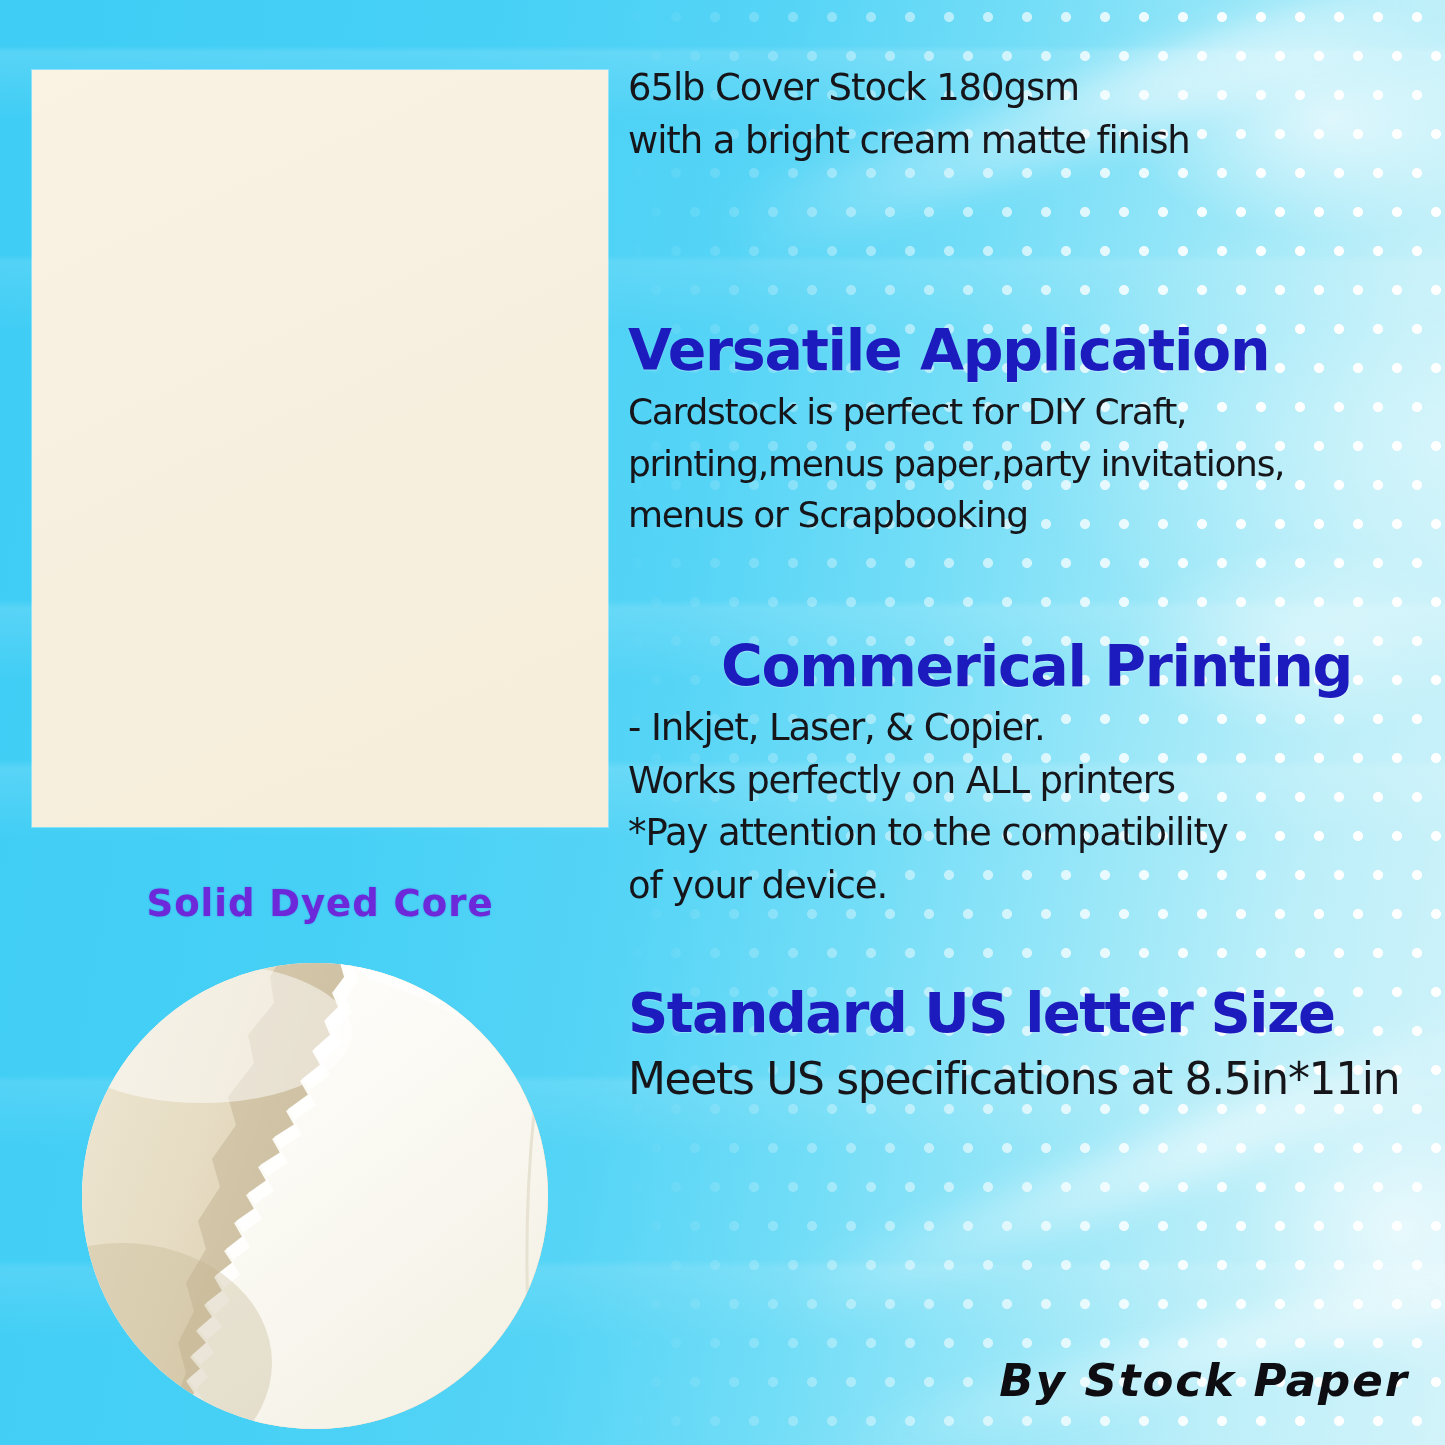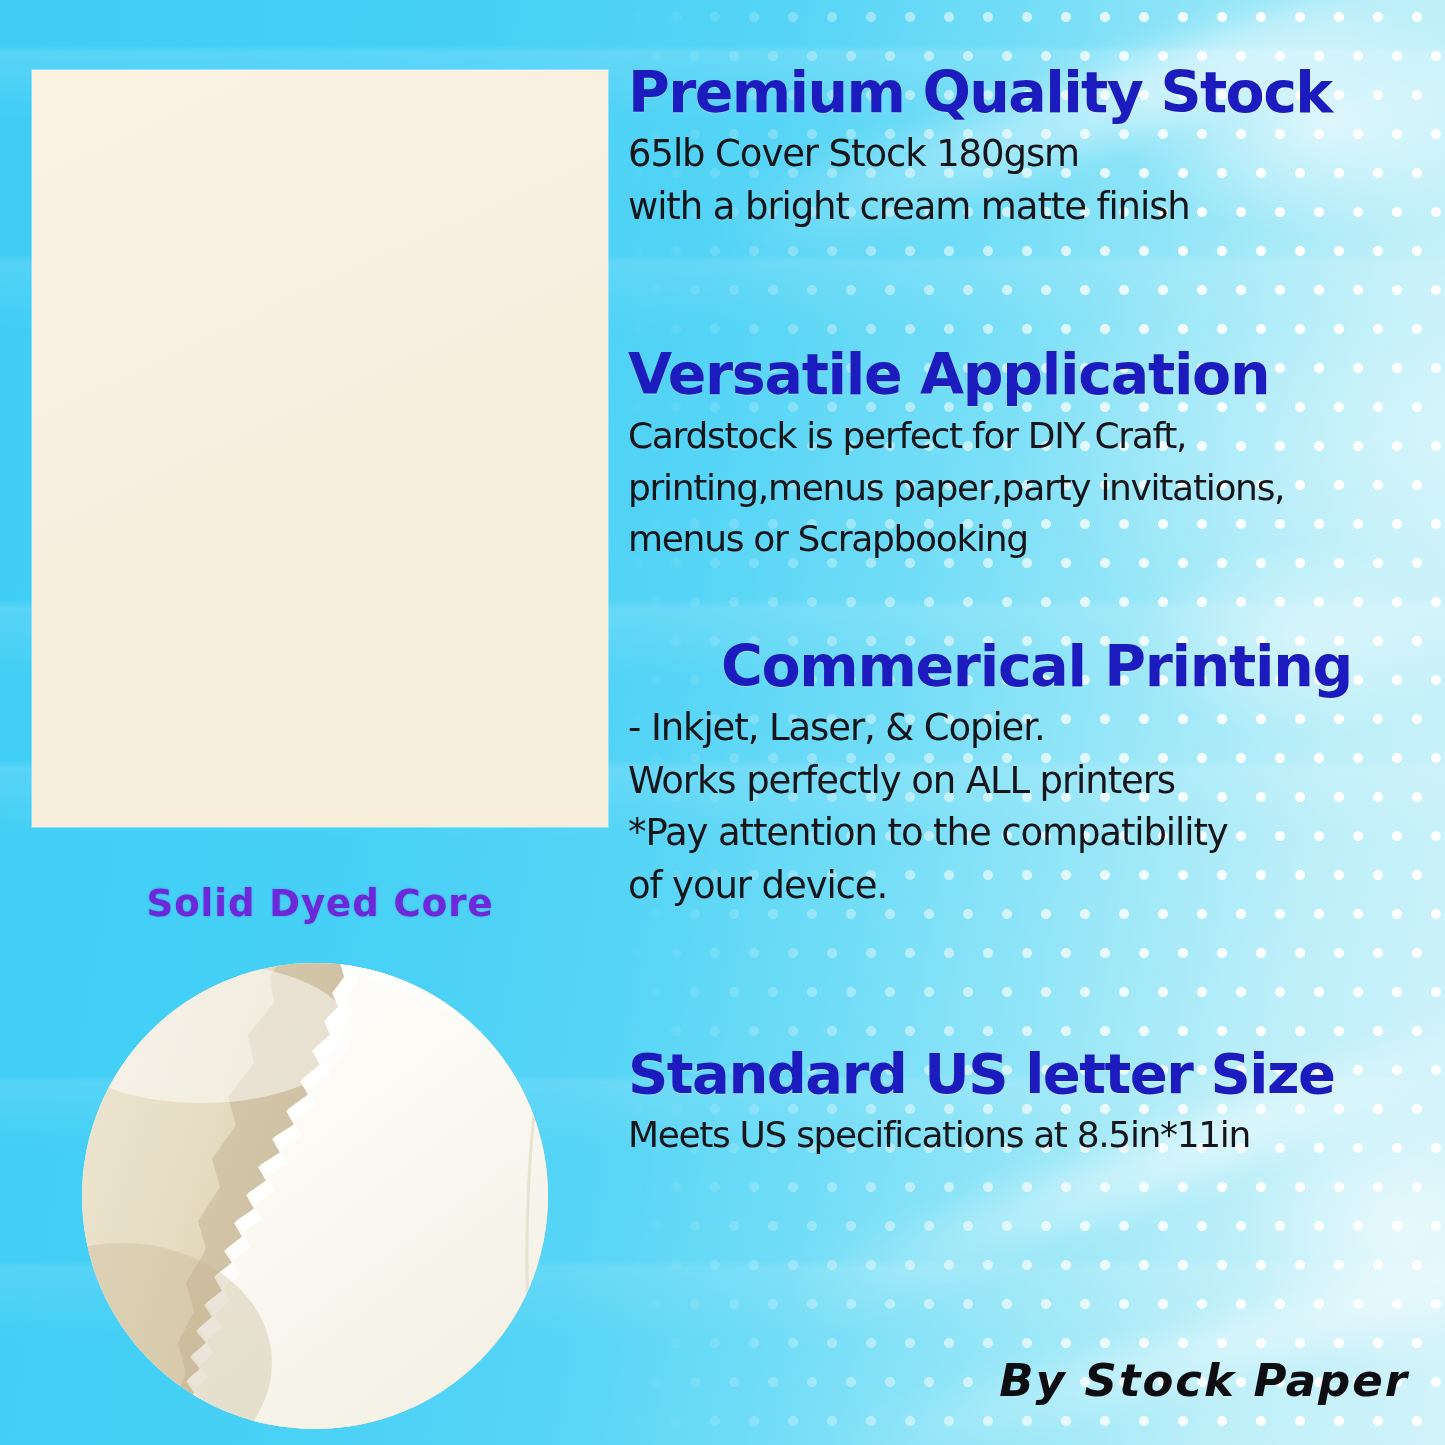--- a/index.html
+++ b/index.html
@@ -176,28 +176,28 @@
     font-family: "DejaVu Sans", sans-serif;
     font-weight: 400;
     font-size: 37px;
     line-height: 1.42;
     color: #15151a;
     letter-spacing: -1.1px;
     white-space: nowrap;
   }
 
   .f1 { top: 62px; }
-  .f2 { top: 344px; }
+  .f2 { top: 320px; }
   .f3 { top: 636px; }
-  .f4 { top: 1044px; }
+  .f4 { top: 983px; }
 
   .f2 h2 { letter-spacing: -1.3px; }
   .f3 h2 { letter-spacing: -1.3px; text-align: center; }
   .f4 h2 { letter-spacing: -1.5px; font-size: 56px; }
-  .f4 p  { letter-spacing: -1.35px; font-size: 36px; }
+  .f4 p  { letter-spacing: -1.35px; font-size: 44px; }
   .f2 p  { letter-spacing: -1.3px; font-size: 36px; }
 
   .brand {
     position: absolute;
     right: 36px;
     bottom: 38px;
     font-family: "DejaVu Sans", sans-serif;
     font-style: italic;
     font-weight: 700;
     font-size: 45px;
@@ -290,21 +290,20 @@
 
       <ellipse cx="120" cy="70" rx="150" ry="70" fill="#ffffff" opacity="0.5" filter="softBlur"></ellipse>
 
       <ellipse cx="40" cy="400" rx="150" ry="120" fill="#c2b08c" opacity="0.32" filter="softBlur"></ellipse>
     </svg>
   </div>
 
   <div class="features">
 
     <div class="feature f1">
-      <h2>Premium Quality Stock</h2>
       <p>65lb Cover Stock 180gsm</p>
       <p>with a bright cream matte finish</p>
     </div>
 
     <div class="feature f2">
       <h2>Versatile Application</h2>
       <p>Cardstock is perfect for DIY Craft,</p>
       <p>printing,menus paper,party invitations,</p>
       <p>menus or Scrapbooking</p>
     </div>

